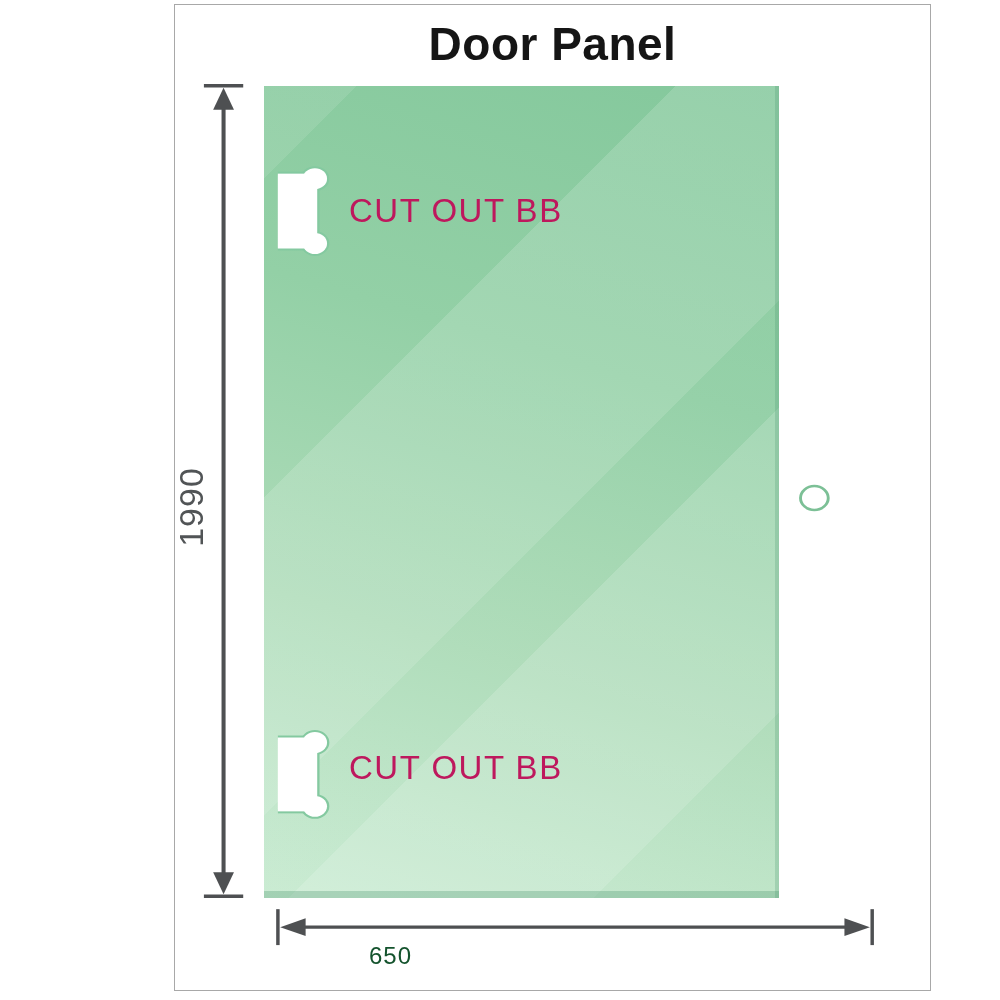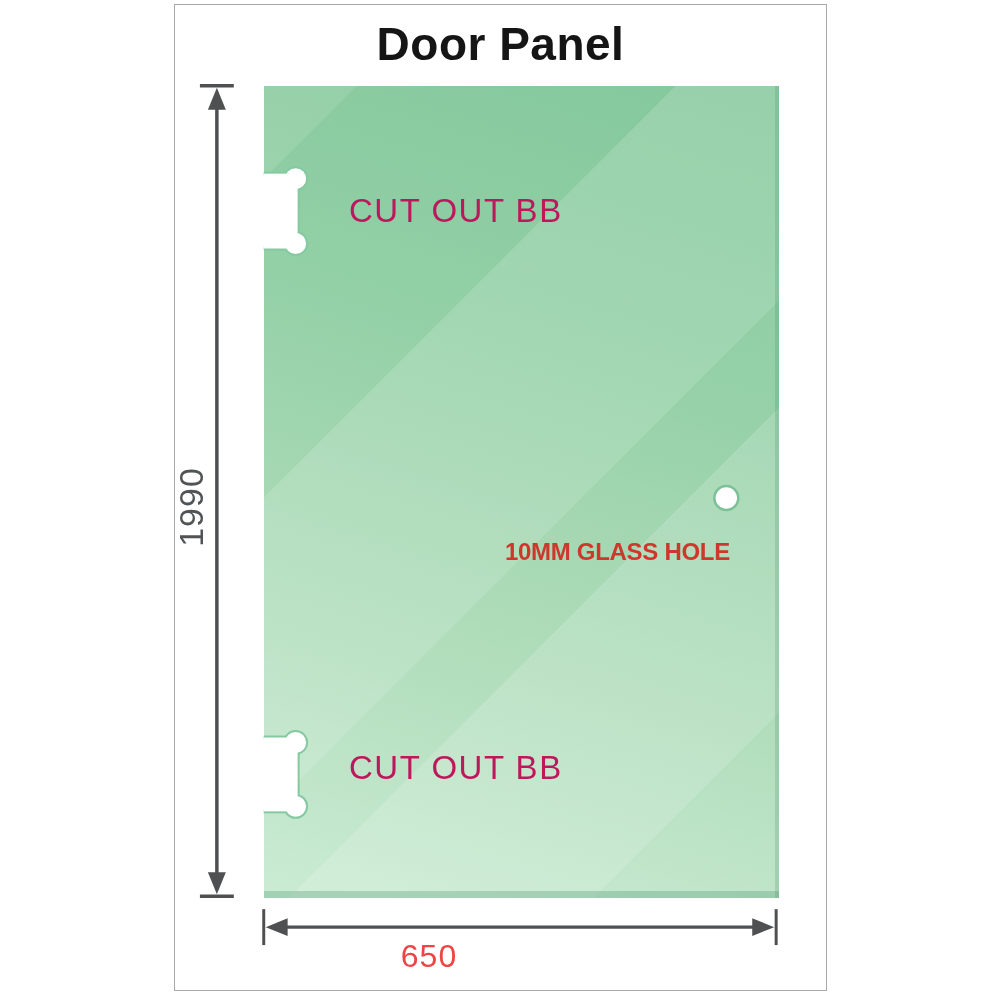--- a/index.html
+++ b/index.html
@@ -12,21 +12,21 @@
     position: relative;
     width: 1000px;
     height: 1000px;
     background: #ffffff;
     overflow: hidden;
   }
   .frame {
     position: absolute;
     left: 174px;
     top: 4px;
-    width: 653px;
+    width: 757px;
     height: 987px;
     border: 1px solid #a8a8a8;
     box-sizing: border-box;
     background: #ffffff;
   }
   .title {
     position: absolute;
     left: 0;
     right: 0;
     top: 13px;
@@ -93,25 +93,25 @@
     font-size: 34px;
     line-height: 40px;
     letter-spacing: 1px;
     color: #515456;
     transform: rotate(-90deg);
   }
   .width-lbl {
     left: 194px;
     top: 932px;
     width: 120px;
-    text-align: center;
-    font-size: 32px;
+    text-align: left;
+    font-size: 24px;
     line-height: 38px;
     letter-spacing: 1px;
-    color: #ef4444;
+    color: #14532d;
   }
 </style>
 </head>
 <body>
 
 <div class="stage">
   <div class="frame">
 
     <h1 class="title">Door Panel</h1>
 
@@ -157,18 +157,17 @@
       <g clip-path="url(#panelClip)">
         <use href="#cutBottom" fill="#ffffff" stroke="#84c9a0" stroke-width="4"></use>
         <use href="#cutBottom" fill="#ffffff"></use>
       </g>
 
       <circle cx="553" cy="494" r="12" fill="#ffffff" stroke="#7cc096" stroke-width="2.5"></circle>
     </svg>
 
     <div class="lbl cutout-lbl top">CUT OUT BB</div>
     <div class="lbl cutout-lbl bottom">CUT OUT BB</div>
-    <div class="lbl hole-lbl">10MM GLASS HOLE</div>
     <div class="lbl height-lbl">1990</div>
     <div class="lbl width-lbl">650</div>
 
   </div>
 </div>
 
 </body></html>

